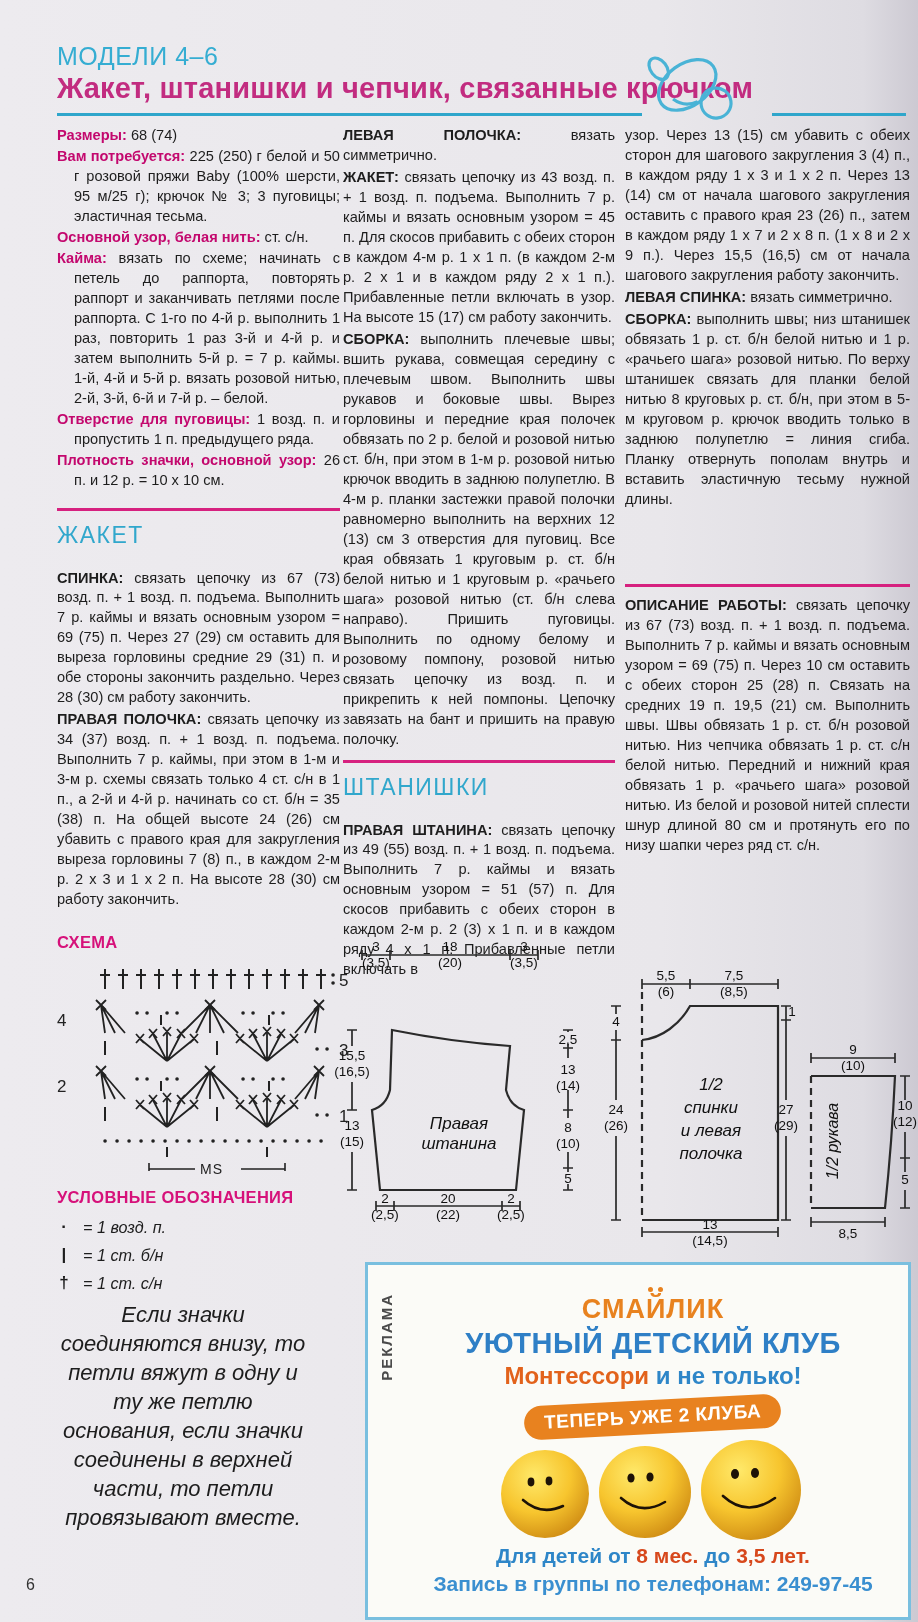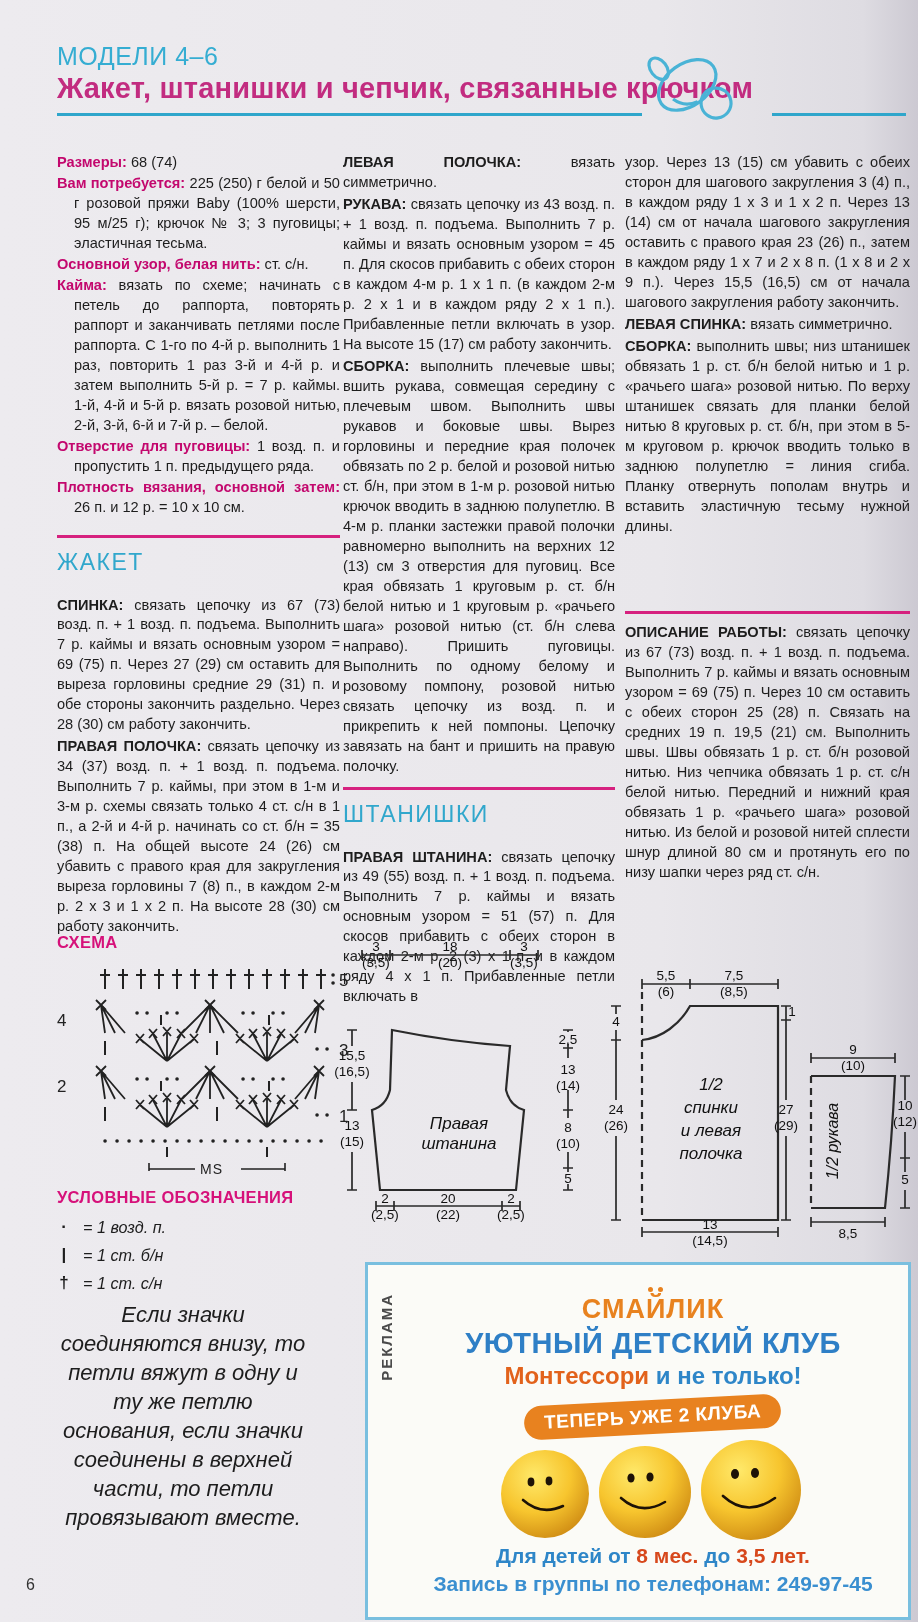--- a/index.html
+++ b/index.html
@@ -6,21 +6,21 @@
   .page{position:relative;width:918px;height:1622px;margin:0 auto;overflow:hidden;
     background:linear-gradient(90deg,#edebef 0%,#e9e7eb 72%,#dedce2 94%,#ccc9d2 100%);
     font-family:"Liberation Sans",sans-serif;color:#1d1d1d;}
   .abs{position:absolute;}
   
   .kicker{left:57px;top:42px;font-size:25px;font-weight:400;color:#35add2;letter-spacing:.5px;}
   .title{left:57px;top:72px;font-size:29px;font-weight:600;color:#c22c80;letter-spacing:.2px;}
   .rule-main{left:57px;top:113px;width:585px;height:3px;background:#2fa6cb;}
   .rule-right{left:772px;top:113px;width:134px;height:3px;background:#2fa6cb;}
   
-  .tcol{font-size:14.6px;line-height:1.37;text-align:justify;margin-top:27px;}
+  .tcol{font-size:14.6px;line-height:1.37;text-align:justify;}
   .ii{padding-left:17px;text-indent:-17px;margin:0 0 1px;}
   .il{font-weight:700;color:#c3086e;}
   .p{margin:0 0 2px;}
   .pl{font-weight:700;}
   .pl::after,.il::after{content:" ";}
   .sec-rule{height:3px;background:#d6217f;margin-bottom:9px;}
   .sec-h{font-size:23px;color:#31a7cc;font-weight:500;letter-spacing:1.5px;margin:0 0 17px;}
   .mini-h{font-size:16.5px;font-weight:700;color:#d6117a;letter-spacing:.3px;margin:0 0 10px;}
   
   .chartwrap{width:296px;}
@@ -69,21 +69,21 @@
       <path d="M30 52q10 10 24 6"></path>
     </g>
   </svg>
 
   <div class="abs tcol" style="left:57px;top:126px;width:283px;">
     <div class="ii"><span class="il">Размеры:</span><span>68 (74)</span></div>
     <div class="ii"><span class="il">Вам потребуется:</span><span>225 (250) г белой и 50 г розовой пряжи Baby (100% шерсти, 95 м/25 г); крючок № 3; 3 пуговицы; эластичная тесьма.</span></div>
     <div class="ii"><span class="il">Основной узор, белая нить:</span><span>ст. с/н.</span></div>
     <div class="ii"><span class="il">Кайма:</span><span>вязать по схеме; начинать с петель до раппорта, повторять раппорт и заканчивать петлями после раппорта. С 1-го по 4-й р. выполнить 1 раз, повторить 1 раз 3-й и 4-й р. и затем выполнить 5-й р. = 7 р. каймы. 1-й, 4-й и 5-й р. вязать розовой нитью, 2-й, 3-й, 6-й и 7-й р. – белой.</span></div>
     <div class="ii"><span class="il">Отверстие для пуговицы:</span><span>1 возд. п. и пропустить 1 п. предыдущего ряда.</span></div>
-    <div class="ii"><span class="il">Плотность вязания, основной затем:</span><span>26 п. и 12 р. = 10 х 10 см.</span></div>
+    <div class="ii"><span class="il">Плотность значки, основной узор:</span><span>26 п. и 12 р. = 10 х 10 см.</span></div>
   </div>
 
   <div class="abs tcol" style="left:57px;top:508px;width:283px;">
     <div class="sec-rule"></div>
     <div class="sec-h">ЖАКЕТ</div>
     <p class="p"><span class="pl">СПИНКА:</span><span>связать цепочку из 67 (73) возд. п. + 1 возд. п. подъема. Выполнить 7 р. каймы и вязать основным узором = 69 (75) п. Через 27 (29) см оставить для выреза горловины средние 29 (31) п. и обе стороны закончить раздельно. Через 28 (30) см работу закончить.</span></p>
     <p class="p"><span class="pl">ПРАВАЯ ПОЛОЧКА:</span><span>связать цепочку из 34 (37) возд. п. + 1 возд. п. подъема. Выполнить 7 р. каймы, при этом в 1-м и 3-м р. схемы связать только 4 ст. с/н в 1 п., а 2-й и 4-й р. начинать со ст. б/н = 35 (38) п. На общей высоте 24 (26) см убавить с правого края для закругления выреза горловины 7 (8) п., в каждом 2-м р. 2 х 3 и 1 х 2 п. На высоте 28 (30) см работу закончить.</span></p>
   </div>
 
   <div class="abs chartwrap" style="left:57px;top:933px;height:250px;">
@@ -169,21 +169,21 @@
       </div>
     <div class="leg-row">
         <span class="leg-sym">†</span>
         <span>= 1 ст. с/н</span>
       </div>
   </div>
   <div class="abs note" style="left:57px;top:1300px;width:252px;">Если значки соединяются внизу, то петли вяжут в одну и ту же петлю основания, если значки соединены в верхней части, то петли провязывают вместе.</div>
 
   <div class="abs tcol" style="left:343px;top:126px;width:272px;">
     <p class="p"><span class="pl">ЛЕВАЯ ПОЛОЧКА:</span><span>вязать симметрично.</span></p>
-    <p class="p"><span class="pl">РУКАВА:</span><span>связать цепочку из 43 возд. п. + 1 возд. п. подъема. Выполнить 7 р. каймы и вязать основным узором = 45 п. Для скосов прибавить с обеих сторон в каждом 4-м р. 1 х 1 п. (в каждом 2-м р. 2 х 1 и в каждом ряду 2 х 1 п.). Прибавленные петли включать в узор. На высоте 15 (17) см работу закончить.</span></p>
+    <p class="p"><span class="pl">ЖАКЕТ:</span><span>связать цепочку из 43 возд. п. + 1 возд. п. подъема. Выполнить 7 р. каймы и вязать основным узором = 45 п. Для скосов прибавить с обеих сторон в каждом 4-м р. 1 х 1 п. (в каждом 2-м р. 2 х 1 и в каждом ряду 2 х 1 п.). Прибавленные петли включать в узор. На высоте 15 (17) см работу закончить.</span></p>
     <p class="p"><span class="pl">СБОРКА:</span><span>выполнить плечевые швы; вшить рукава, совмещая середину с плечевым швом. Выполнить швы рукавов и боковые швы. Вырез горловины и передние края полочек обвязать по 2 р. белой и розовой нитью ст. б/н, при этом в 1-м р. розовой нитью крючок вводить в заднюю полупетлю. В 4-м р. планки застежки правой полочки равномерно выполнить на верхних 12 (13) см 3 отверстия для пуговиц. Все края обвязать 1 круговым р. ст. б/н белой нитью и 1 круговым р. «рачьего шага» розовой нитью (ст. б/н слева направо). Пришить пуговицы. Выполнить по одному белому и розовому помпону, розовой нитью связать цепочку из возд. п. и прикрепить к ней помпоны. Цепочку завязать на бант и пришить на правую полочку.</span></p>
   </div>
   <div class="abs tcol" style="left:343px;top:760px;width:272px;">
     <div class="sec-rule"></div>
     <div class="sec-h">ШТАНИШКИ</div>
     <p class="p"><span class="pl">ПРАВАЯ ШТАНИНА:</span><span>связать цепочку из 49 (55) возд. п. + 1 возд. п. подъема. Выполнить 7 р. каймы и вязать основным узором = 51 (57) п. Для скосов прибавить с обеих сторон в каждом 2-м р. 2 (3) х 1 п. и в каждом ряду 4 х 1 п. Прибавленные петли включать в</span></p>
   </div>
 
   <div class="abs tcol" style="left:625px;top:126px;width:285px;">
     <p class="p"><span>узор. Через 13 (15) см убавить с обеих сторон для шагового закругления 3 (4) п., в каждом ряду 1 х 3 и 1 х 2 п. Через 13 (14) см от начала шагового закругления оставить с правого края 23 (26) п., затем в каждом ряду 1 х 7 и 2 х 8 п. (1 х 8 и 2 х 9 п.). Через 15,5 (16,5) см от начала шагового закругления работу закончить.</span></p>

